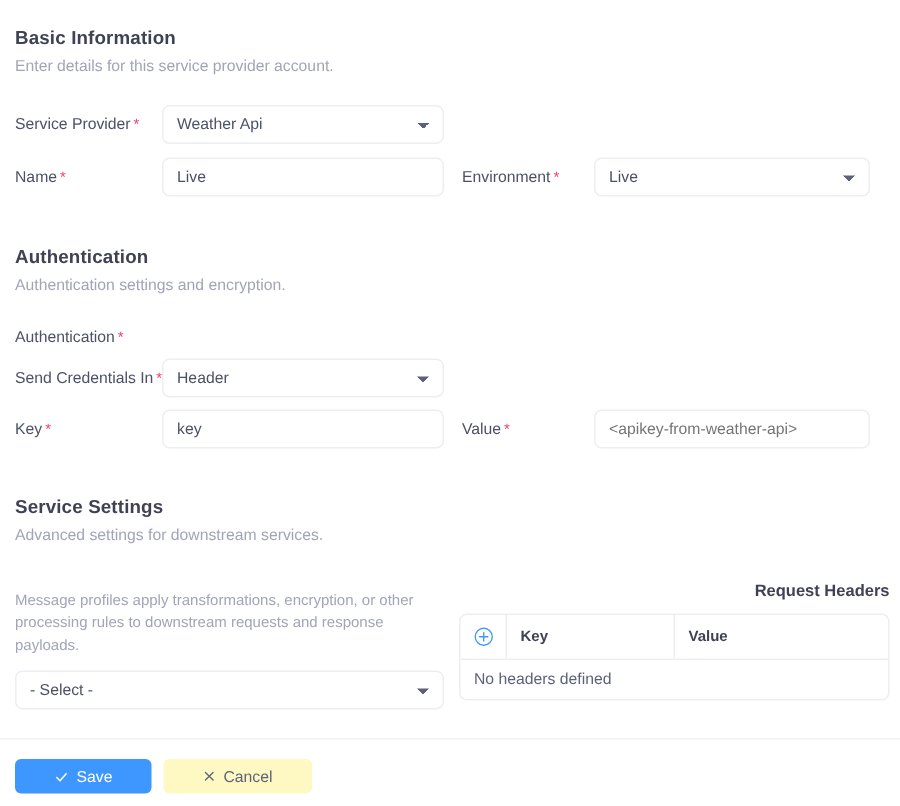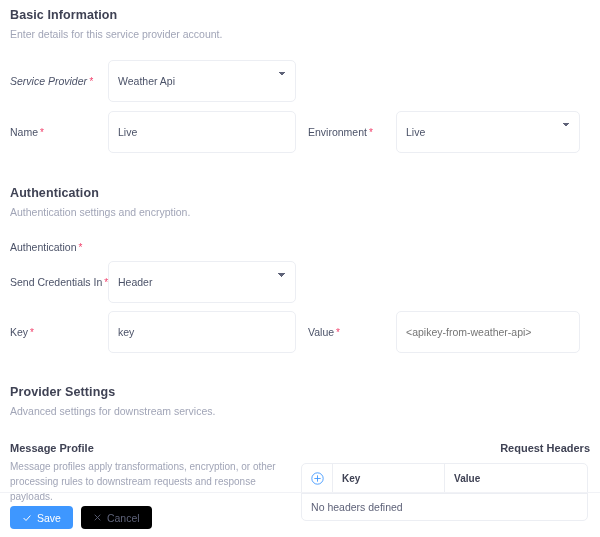--- a/index.html
+++ b/index.html
@@ -10,21 +10,21 @@
     font-family: "Liberation Sans", sans-serif;
     color: #3f4254;
     -webkit-font-smoothing: antialiased;
   }
   .page {
     position: relative;
     width: 600px; height: 537px;
     overflow: hidden;
     background: #fff;
   }
-  .content { padding: 0 10px; }
+  .content { padding: 0 10px; margin-top: 10px; }
 
   
   .section-title {
     font-size: 12.5px;
     font-weight: bold;
     color: #3f4254;
     letter-spacing: .1px;
     margin: 0;
   }
   .section-desc {
@@ -45,21 +45,21 @@
     flex: 0 0 auto;
   }
   .label {
     font-size: 10.5px;
     color: #4b5268;
     white-space: nowrap;
   }
   .req { color: #f1416c; font-size: 10px; margin-left: 2px; }
 
   .field {
-    height: 42px;
+    height: 26px;
     border: 1px solid #eceef3;
     border-radius: 5px;
     background: #fff;
     font-family: "Liberation Sans", sans-serif;
     font-size: 10.5px;
     color: #4b5268;
     padding: 0 22px 0 9px;
     outline: none;
     appearance: none;
     -webkit-appearance: none;
@@ -155,41 +155,41 @@
   }
   .btn {
     height: 23px;
     border: none;
     border-radius: 4px;
     font-family: "Liberation Sans", sans-serif;
     font-size: 10.5px;
     display: inline-flex;
     align-items: center;
     gap: 5px;
-    padding: 0 12px;
+    padding: 0 26px;
     cursor: pointer;
   }
   .btn-save { background: #3e97ff; color: #ffffff; }
-  .btn-cancel { background: #000000; color: #5e6278; }
+  .btn-cancel { background: #fef9c3; color: #5e6278; }
   .btn svg { display: block; }
 </style>
 </head>
 <body>
 
 <div class="page">
 
   <div class="content">
 
     <div style="padding-top:8px;">
       <div class="section-title">Basic Information</div>
       <div class="section-desc">Enter details for this service provider account.</div>
     </div>
 
     <div class="form-row" style="margin-top:18px;">
-      <div class="col" style="width:98px;font-style:italic;">
+      <div class="col" style="width:98px;">
         <span class="label">Service Provider</span>
           <span class="req">*</span>
       </div>
       <select class="field" style="width:188px;">
         <option>Weather Api</option>
       </select>
     </div>
 
     <div class="form-row" style="margin-top:9px;">
       <div class="col" style="width:98px;">
@@ -235,29 +235,31 @@
       </div>
       <input class="field input" style="width: 188px;" type="text" value="key">
       <div class="col" style="width:100px; padding-left:12px;">
         <span class="label">Value</span>
           <span class="req">*</span>
       </div>
       <input class="field input placeholder" style="width: 184px;" type="text" placeholder="&lt;apikey-from-weather-api&gt;">
     </div>
 
     <div style="margin-top:32px;">
-      <div class="section-title">Provider Settings</div>
+      <div class="section-title">Service Settings</div>
       <div class="section-desc">Advanced settings for downstream services.</div>
     </div>
 
     <div class="cols2" style="margin-top:22px;">
 
       <div style="width:296px; padding-right:10px;">
-        <div class="sub-title">Message Profile</div>
         <div class="sub-desc">Message profiles apply transformations, encryption, or other processing rules to downstream requests and response payloads.</div>
+        <select class="field" style="width:286px; margin-top:9px;">
+          <option>- Select -</option>
+        </select>
       </div>
 
       <div style="width:294px;text-align:right;">
         <div class="sub-title">Request Headers</div>
 
         <div class="hdr-table" style="margin-top:9px;">
           <div class="hdr-thead">
             <div class="hdr-add-cell">
               <svg class="plus-icon" viewBox="0 0 16 16">
                 <circle cx="8" cy="8" r="7" fill="none" stroke="#3e97ff" stroke-width="1.1"></circle>

